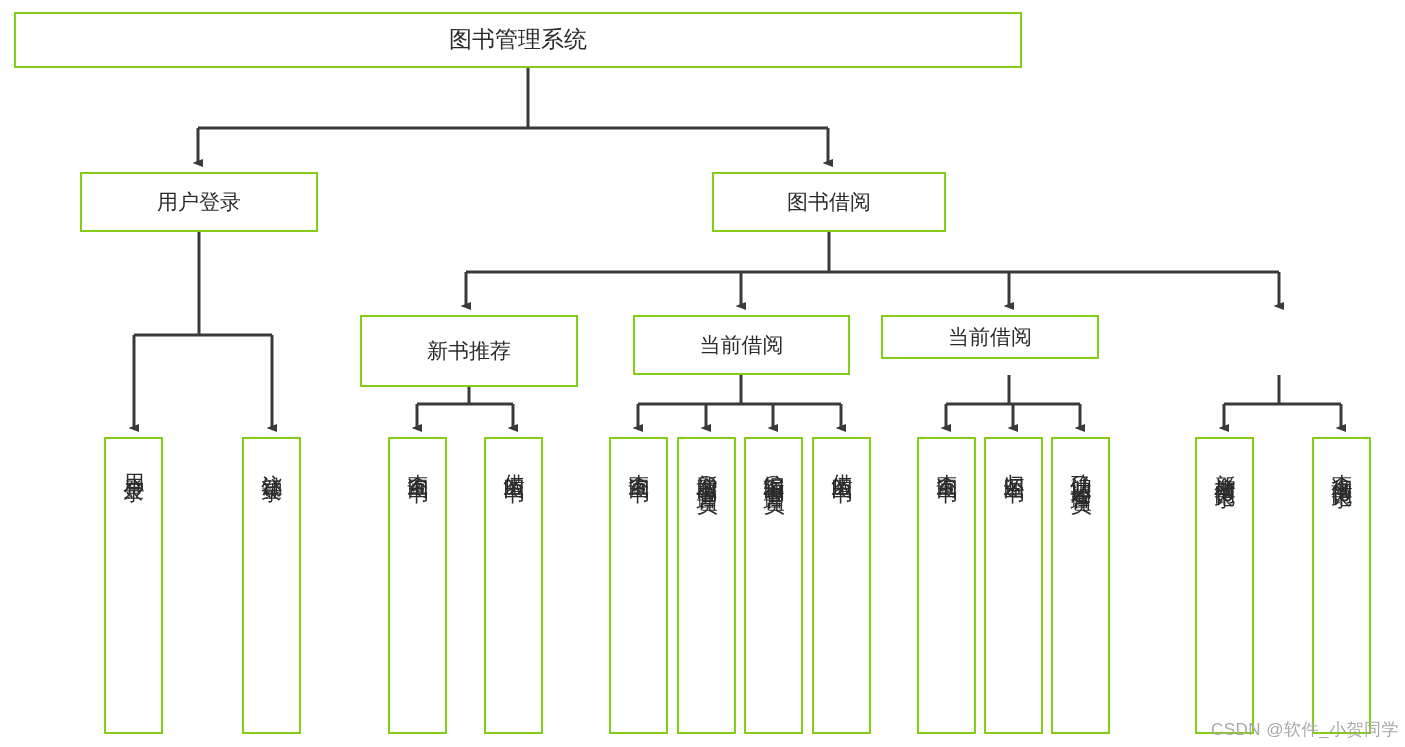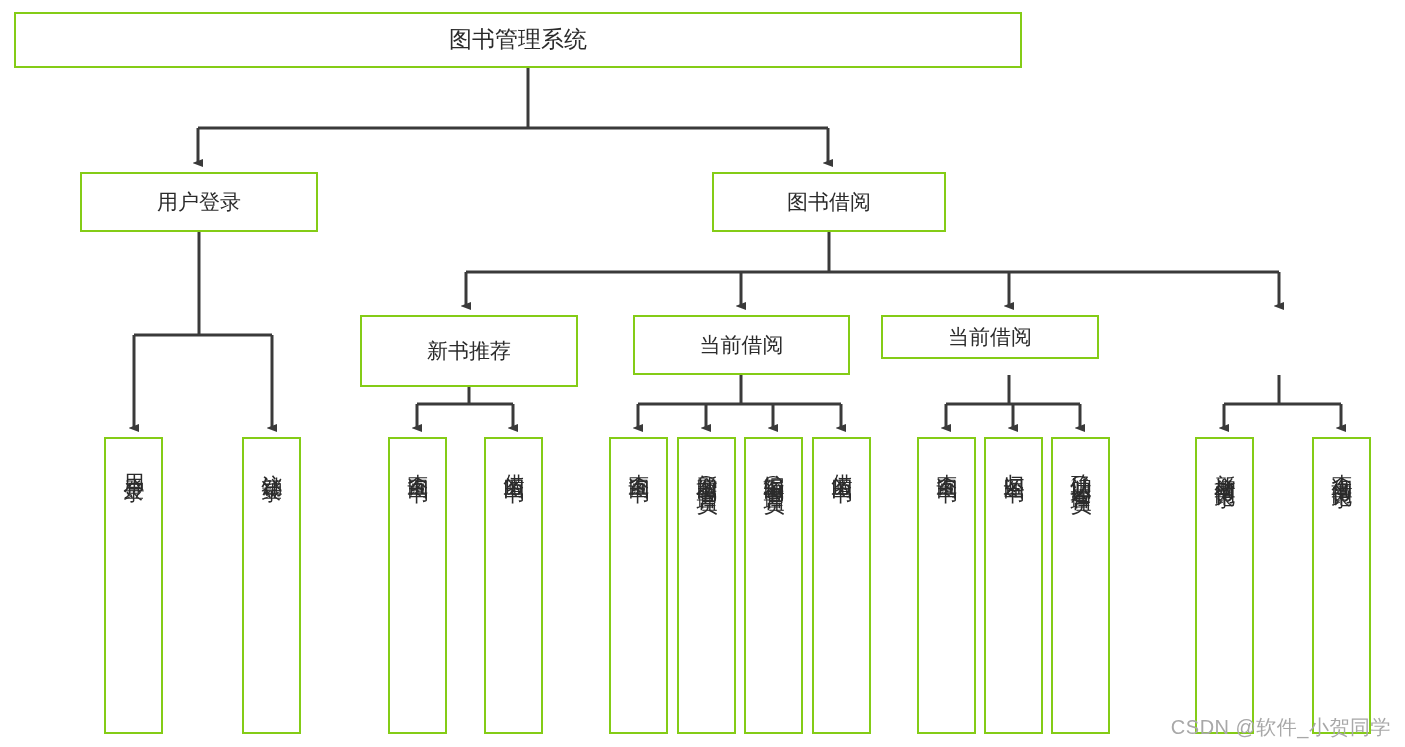--- a/index.html
+++ b/index.html
@@ -54,23 +54,23 @@
   }
   .vtext {
     writing-mode: vertical-rl;
     text-orientation: upright;
     letter-spacing: 3px;
     display: block;
     white-space: nowrap;
   }
   .watermark {
     position: absolute;
-    right: 14px;
+    right: 6px;
     bottom: 6px;
-    font-size: 20px;
+    font-size: 17px;
     color: #a8a8a8;
     letter-spacing: 0.5px;
     white-space: nowrap;
   }
 </style>
 </head>
 <body>
 
 <div id="canvas">
 

